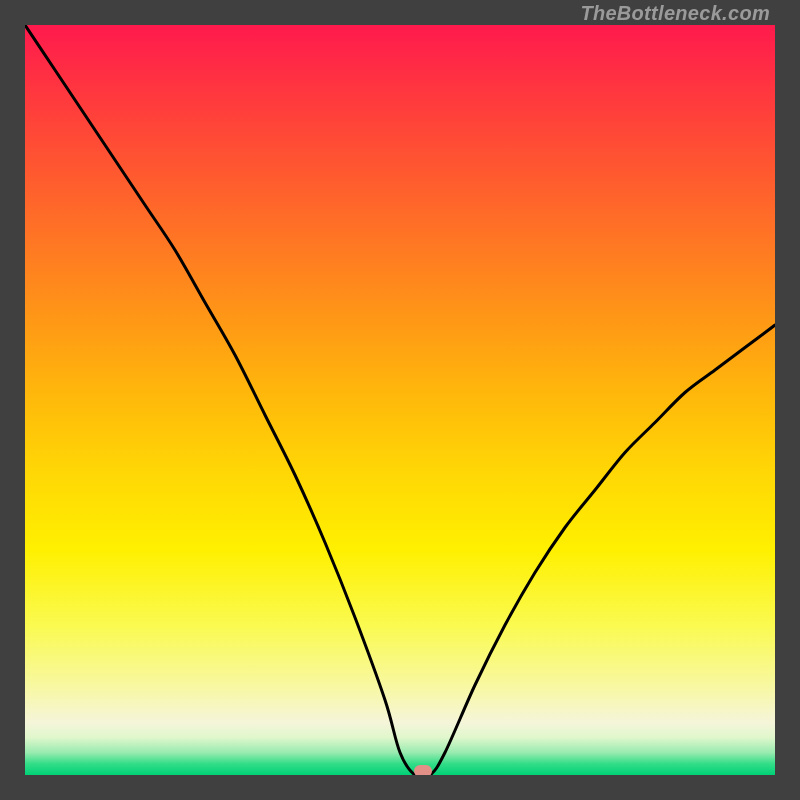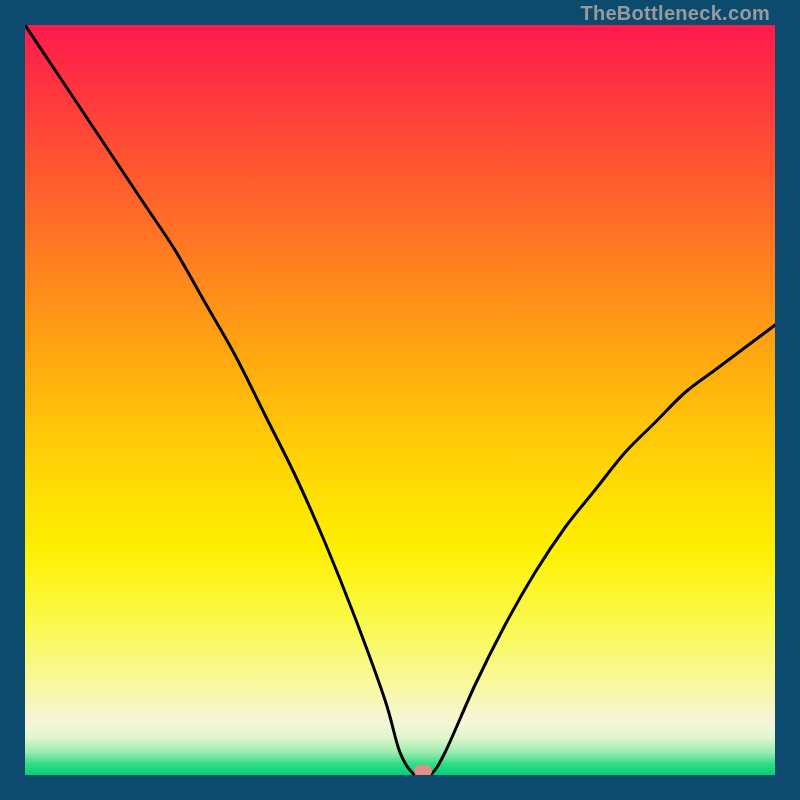--- a/index.html
+++ b/index.html
@@ -9,21 +9,22 @@
     height: 800px;
     background: #000;
     overflow: hidden;
   }
   .frame {
     position: absolute;
     left: 0;
     top: 0;
     width: 800px;
     height: 800px;
-    background: #0c4a6e;
+    background: #404040;
+    font-style: italic;
   }
   .plot {
     position: absolute;
     left: 25px;
     top: 25px;
     width: 750px;
     height: 750px;
     overflow: hidden;
   }
   .gradient {

